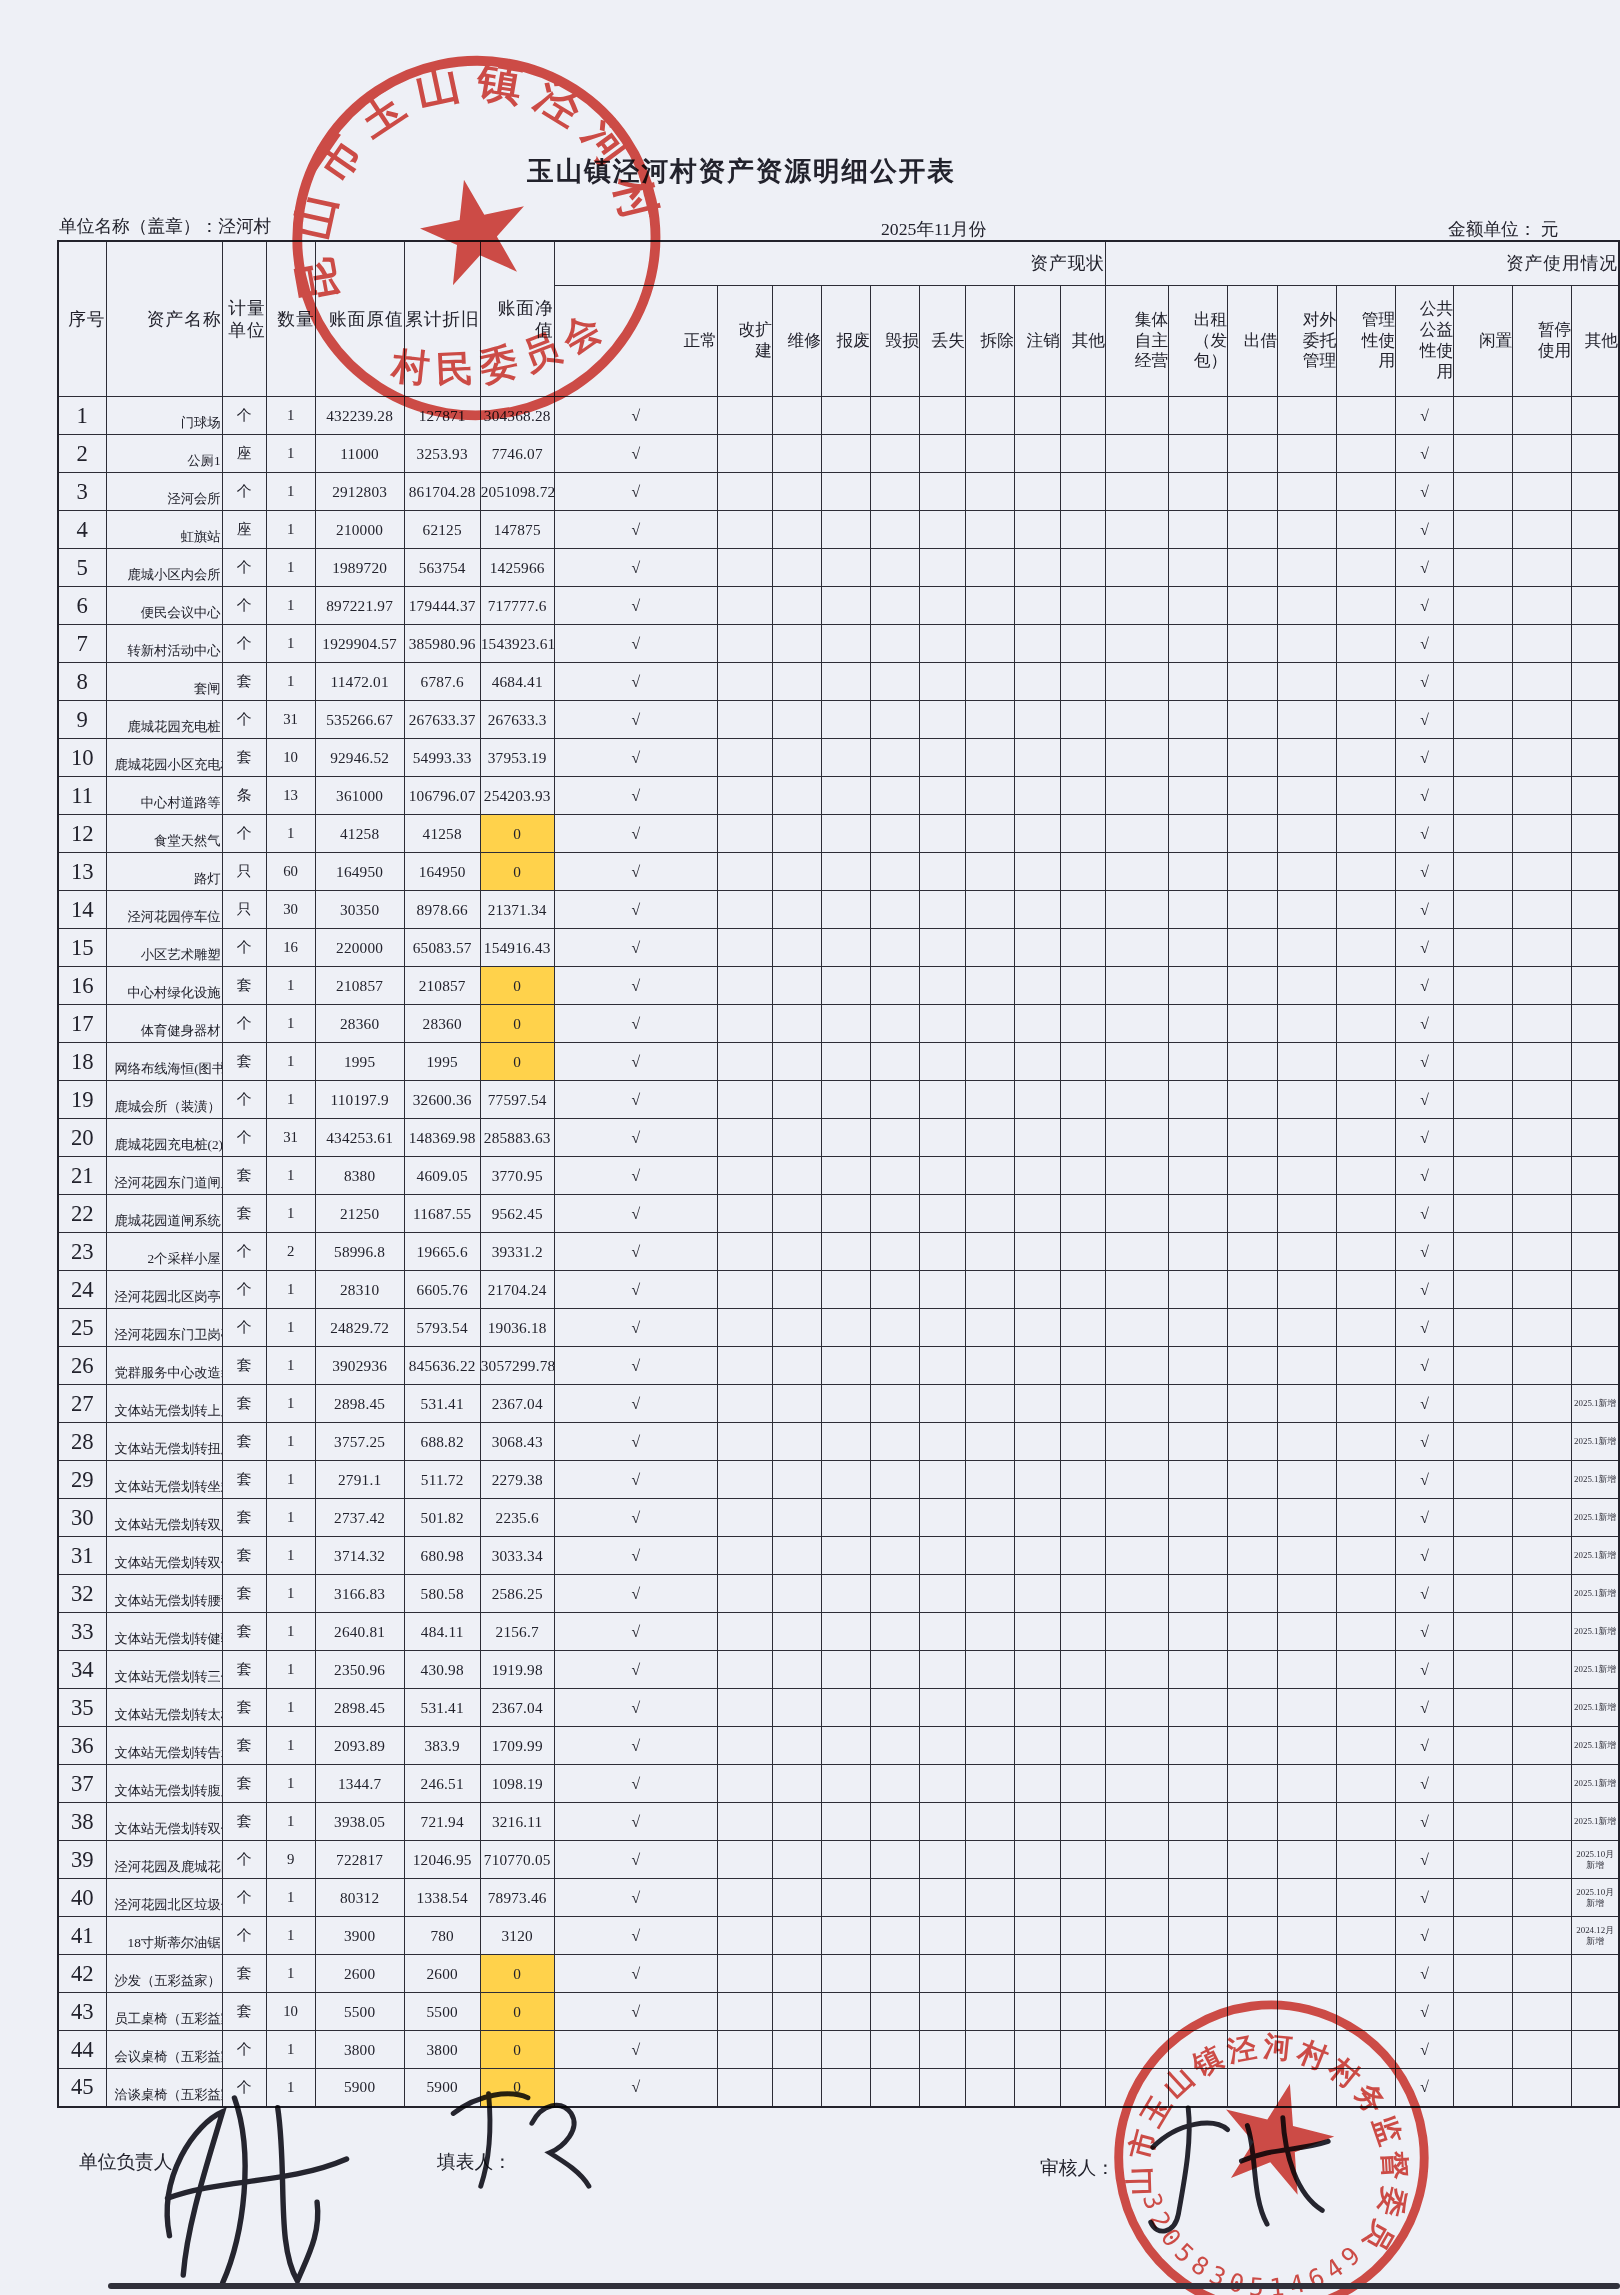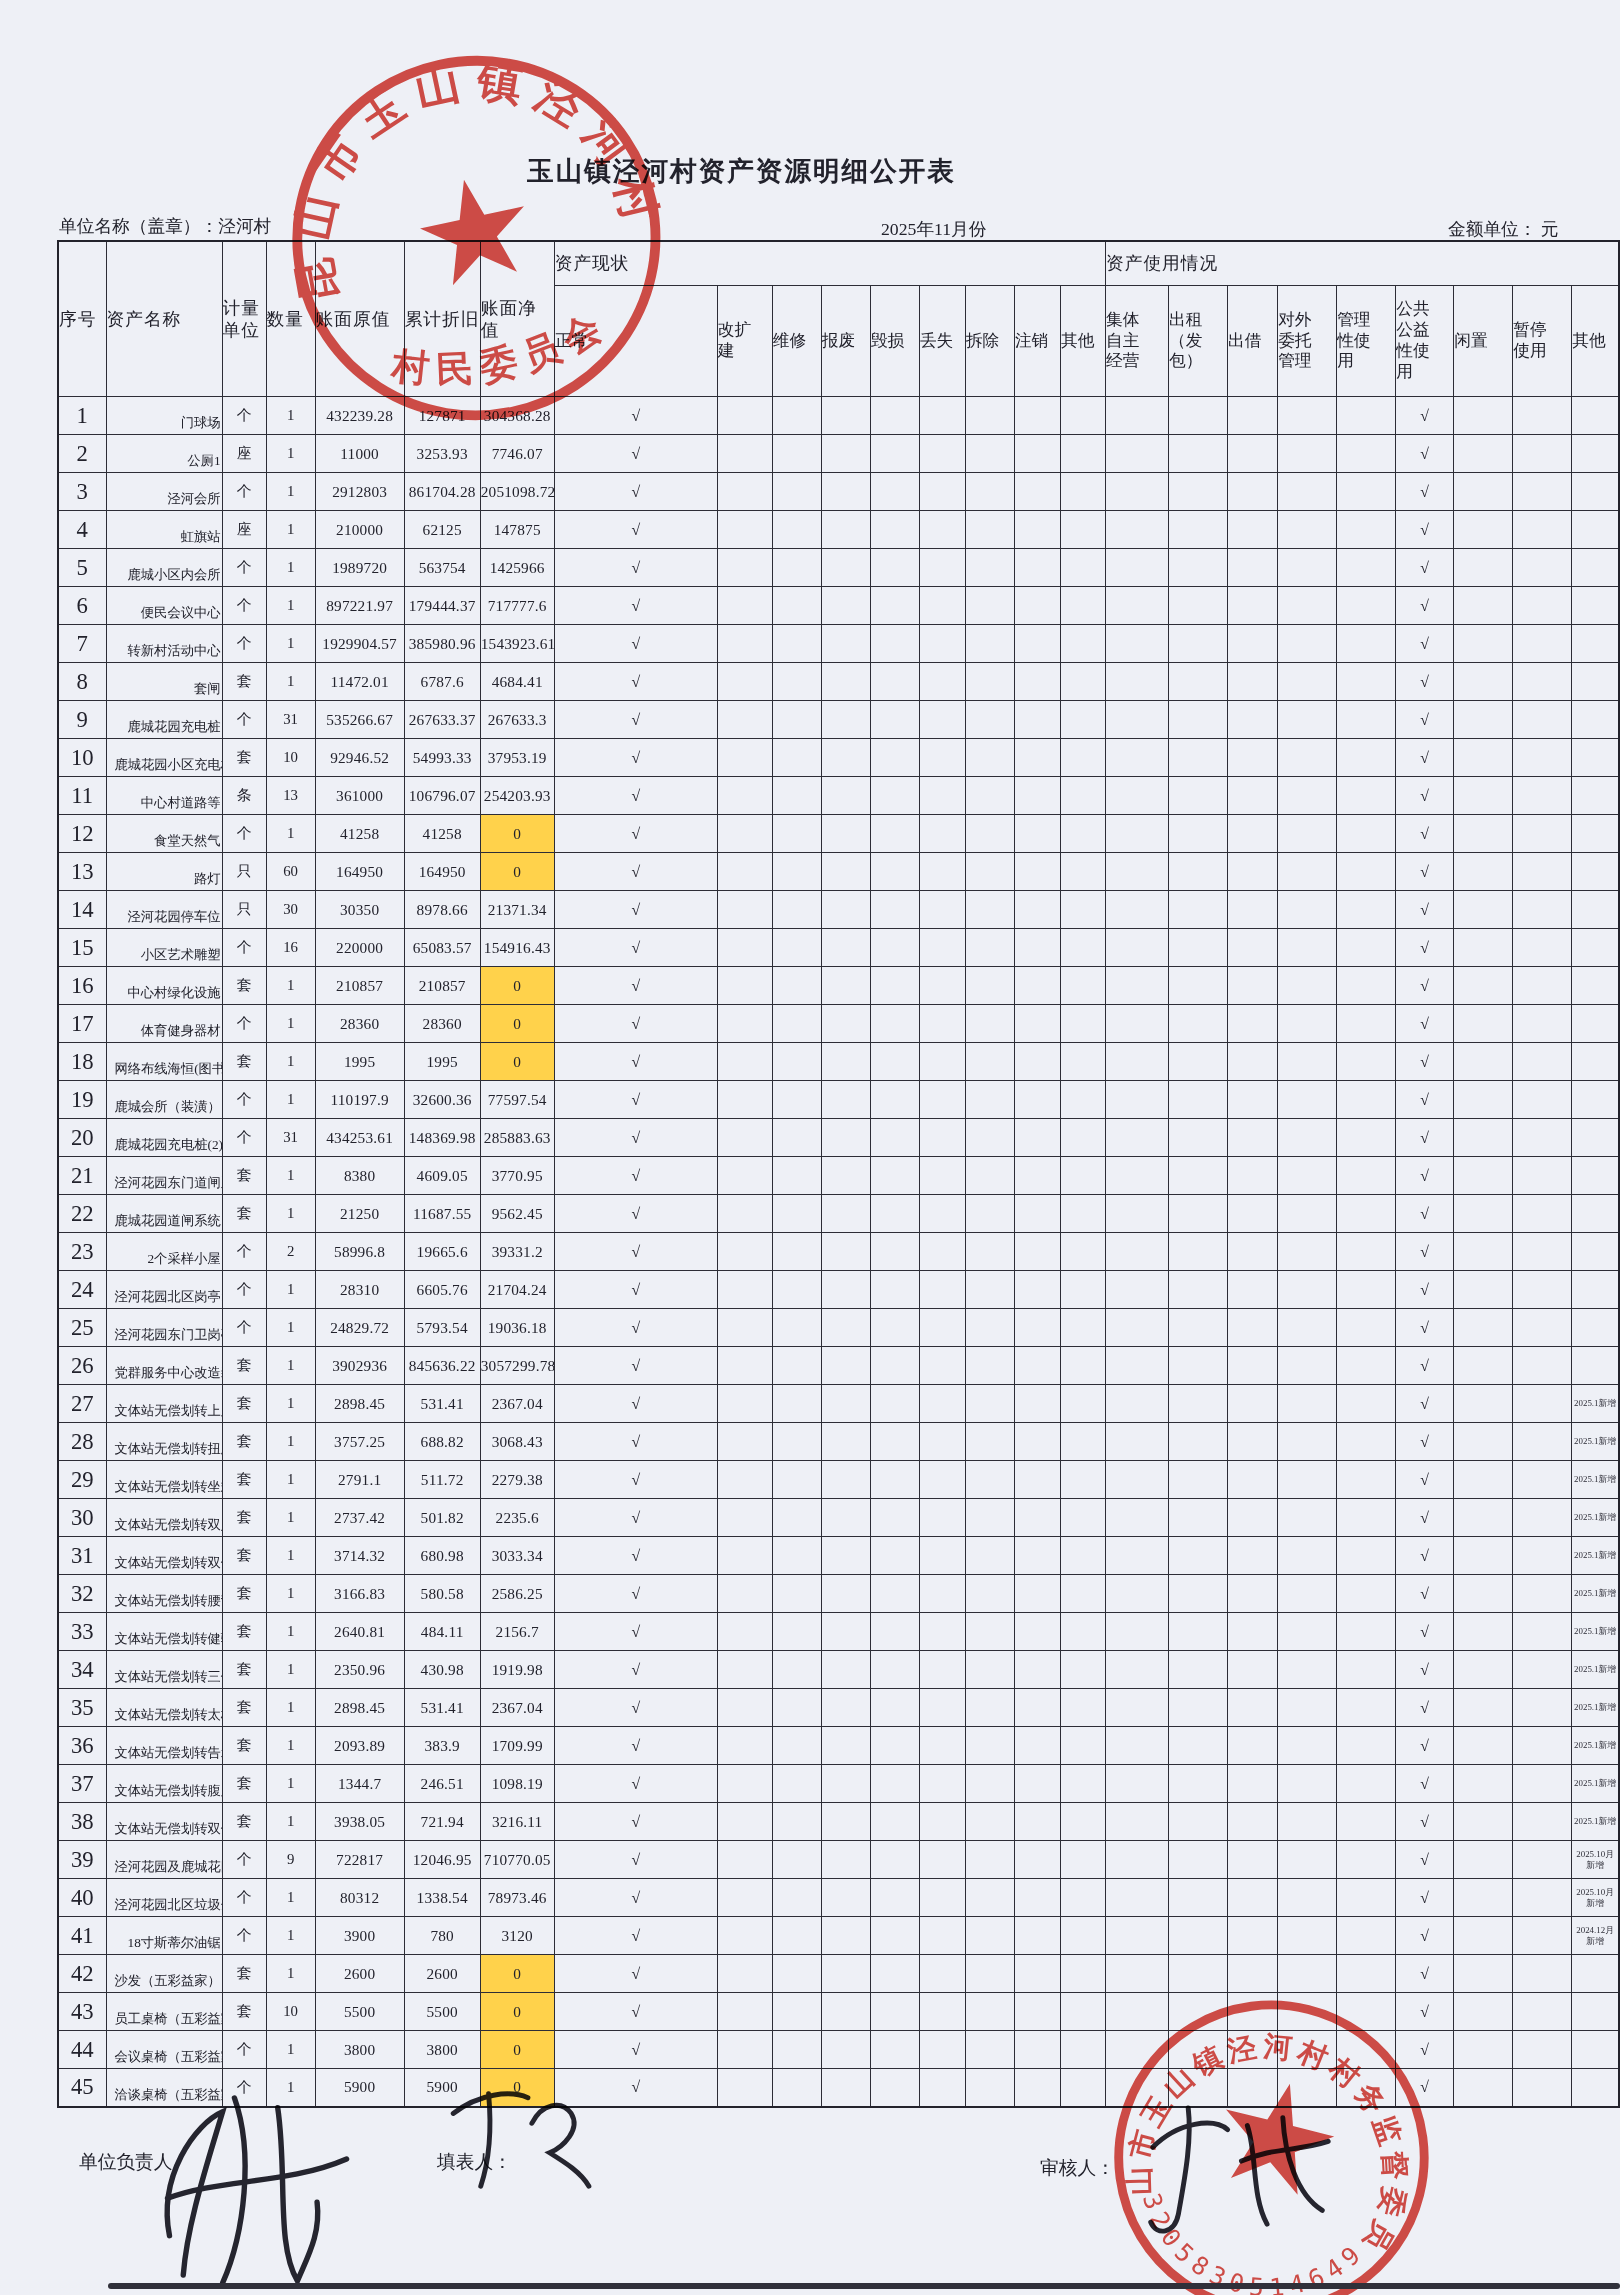--- a/index.html
+++ b/index.html
@@ -8,21 +8,21 @@
   .title{position:absolute;left:57px;top:153px;width:1369px;text-align:center;
          font-size:26.6px;font-weight:bold;letter-spacing:2px;}
   .meta{position:absolute;font-size:17.7px;}
   .meta-unit{left:59px;top:214px;}
   .meta-period{left:881px;top:217px;}
   .meta-currency{left:1448px;top:217px;}
   table.sheet{position:absolute;left:57px;top:240px;width:1563px;border-collapse:collapse;
         table-layout:fixed;border:2.5px solid #23232c;}
   .sheet th,.sheet td{border:1.6px solid #2d2d36;padding:0;font-weight:normal;
         vertical-align:middle;overflow:hidden;background:transparent;}
-  .sheet thead th{font-size:16.7px;text-align:left;line-height:1.25;}
+  .sheet thead th{font-size:16.7px;text-align:right;line-height:1.25;}
   tr.group-row th{height:43px;font-size:17.7px;letter-spacing:1px;}
   tr.sub-row th{height:110px;}
   .lefthead{font-size:17.7px;}
   tbody tr{height:38px;}
   td.c-seq{font-size:22.7px;text-align:center;}
   td.c-name{font-size:13.3px;text-align:right;vertical-align:bottom;
         padding:0 1px 2px 7.9px;white-space:nowrap;}
   td.c-val{font-size:15.3px;text-align:center;letter-spacing:0.2px;}
   td.c-unit,td.c-qty{font-size:14.8px;text-align:center;}
   td.c-mark{font-size:15.8px;text-align:center;}

